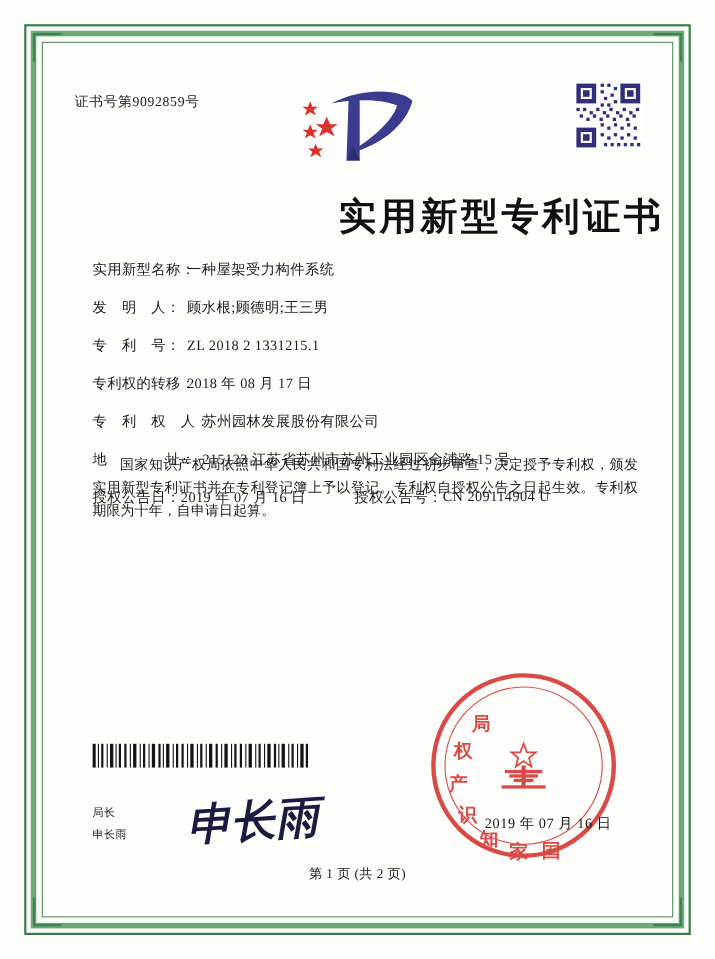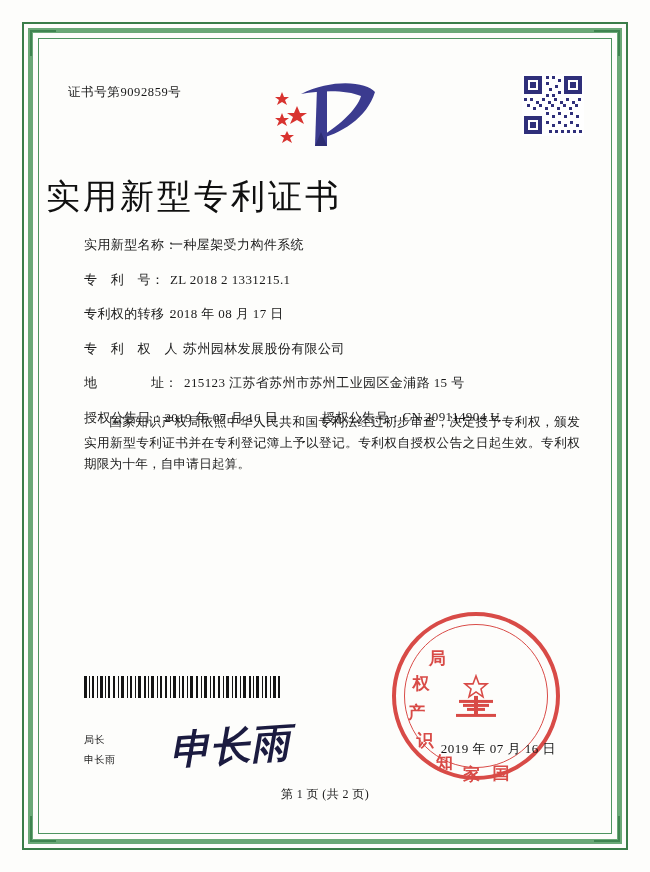--- a/index.html
+++ b/index.html
@@ -80,23 +80,23 @@
     width: 62px;
     height: 62px;
   }
 
   
   .title {
     position: absolute;
     top: 128px;
     left: 0;
     right: 0;
-    text-align: left;
+    text-align: right;
     font-size: 34px;
-    font-weight: normal;
+    font-weight: bold;
     letter-spacing: 3px;
     color: #101010;
     font-family: "DejaVu Serif", "Liberation Serif", serif;
   }
 
   
   .fields {
     position: absolute;
     top: 190px;
     left: 38px;
@@ -330,20 +330,24 @@
     </div>
 
     <div class="title">实用新型专利证书</div>
 
     <div class="fields">
       <div class="field-row">
         <span class="f-label w2">实用新型名称：</span>
         <span class="f-value">一种屋架受力构件系统</span>
       </div>
       <div class="field-row">
+        <span class="f-label w2">发　明　人：</span>
+        <span class="f-value">顾水根;顾德明;王三男</span>
+      </div>
+      <div class="field-row">
         <span class="f-label w2">专　利　号：</span>
         <span class="f-value">ZL 2018 2 1331215.1</span>
       </div>
       <div class="field-row">
         <span class="f-label w2">专利权的转移：</span>
         <span class="f-value">2018 年 08 月 17 日</span>
       </div>
       <div class="field-row">
         <span class="f-label w1">专　利　权　人：</span>
         <span class="f-value">苏州园林发展股份有限公司</span>

